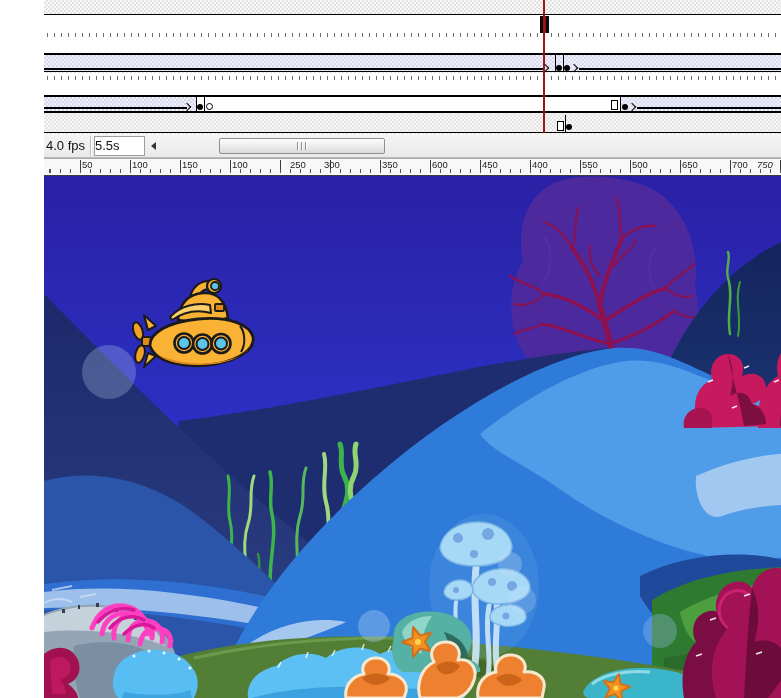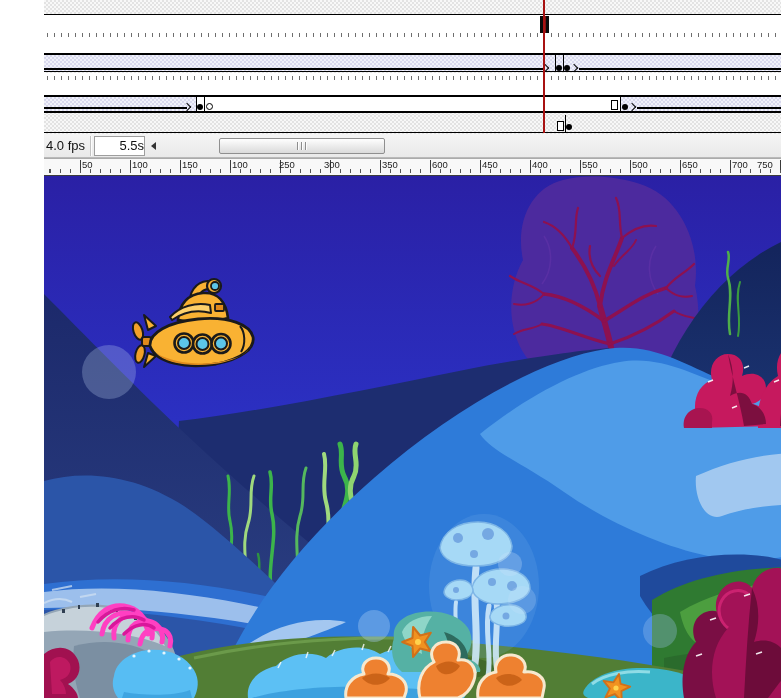--- a/index.html
+++ b/index.html
@@ -29,21 +29,21 @@
   .playhead-line{position:absolute;left:499px;top:0;width:2px;height:133px;background:#a81111;z-index:6;}
   .playhead-block{position:absolute;left:496px;top:16px;width:9px;height:17px;background:#0a0a0a;z-index:5;}
   .playhead-block .stripe{position:absolute;left:3px;top:0;width:3px;height:100%;background:#7c1212;}
 
   
   .statusbar{position:absolute;left:0;top:134px;width:781px;height:24px;
     background:linear-gradient(#f5f5f5,#e9e9e9);border-bottom:1px solid #b9b9b9;}
   .fps-label{position:absolute;left:2px;top:4px;font-size:13px;color:#111;}
   .sb-groove{position:absolute;top:2px;width:2px;height:20px;border-left:1px solid #c2c2c2;border-right:1px solid #fdfdfd;}
   .time-box{position:absolute;left:50px;top:2px;width:51px;height:20px;background:#fff;border:1px solid #9e9e9e;
-    font-size:13px;color:#111;text-align:right;line-height:18px;}
+    font-size:13px;color:#111;text-align:left;line-height:18px;}
   .sb-arrow{position:absolute;left:107px;top:8px;width:0;height:0;
     border-right:5px solid #333;border-top:4px solid transparent;border-bottom:4px solid transparent;}
   .scroll-thumb{position:absolute;left:175px;top:4px;width:166px;height:16px;border:1px solid #8f8f8f;border-radius:2px;
     background:linear-gradient(#fefefe,#dadada);}
   .scroll-grip{position:absolute;left:77px;top:3px;width:11px;height:8px;
     background-image:repeating-linear-gradient(90deg,#8d8d8d 0 1px,#fdfdfd 1px 2px,transparent 2px 4px);}
 
   
   .ruler{position:absolute;left:0;top:158px;width:781px;height:18px;background:#f8f8f8;
     border-top:1px solid #ababab;border-bottom:1px solid #3c3c3c;}
@@ -126,41 +126,41 @@
     <div class="ruler-minor"></div>
   <div class="ruler-major" style="left: 36px;"></div>
       <div class="ruler-label" style="left: 38px;">50</div>
       <div class="ruler-major" style="left: 86px;"></div>
       <div class="ruler-label" style="left: 88px;">100</div>
       <div class="ruler-major" style="left: 136px;"></div>
       <div class="ruler-label" style="left: 138px;">150</div>
       <div class="ruler-major" style="left: 186px;"></div>
       <div class="ruler-label" style="left: 188px;">100</div>
       <div class="ruler-major" style="left: 236px;"></div>
-      <div class="ruler-label" style="left: 235px;">250</div>
+      <div class="ruler-label" style="left: 246px;">250</div>
       <div class="ruler-major" style="left: 286px;"></div>
       <div class="ruler-label" style="left: 280px;">300</div>
       <div class="ruler-major" style="left: 336px;"></div>
       <div class="ruler-label" style="left: 338px;">350</div>
       <div class="ruler-major" style="left: 386px;"></div>
       <div class="ruler-label" style="left: 388px;">600</div>
       <div class="ruler-major" style="left: 436px;"></div>
       <div class="ruler-label" style="left: 438px;">450</div>
       <div class="ruler-major" style="left: 486px;"></div>
       <div class="ruler-label" style="left: 488px;">400</div>
       <div class="ruler-major" style="left: 536px;"></div>
       <div class="ruler-label" style="left: 538px;">550</div>
       <div class="ruler-major" style="left: 586px;"></div>
       <div class="ruler-label" style="left: 588px;">500</div>
       <div class="ruler-major" style="left: 636px;"></div>
       <div class="ruler-label" style="left: 638px;">650</div>
       <div class="ruler-major" style="left: 686px;"></div>
       <div class="ruler-label" style="left: 688px;">700</div>
       <div class="ruler-major" style="left: 736px;"></div>
-      <div class="ruler-label" style="left: 713px;">750</div>
+      <div class="ruler-label" style="left: 713px; font-style: italic;">750</div>
     </div>
 
   <div class="stage">
   <svg width="781" height="522" viewBox="0 0 781 522" xmlns="http://www.w3.org/2000/svg">
     <defs>
       <linearGradient id="gBG" x1="0" y1="0" x2="0" y2="1">
         <stop offset="0" stop-color="#2a20a5"></stop>
             <stop offset="0.5" stop-color="#2b31c4"></stop>
             <stop offset="1" stop-color="#2d43d2"></stop>
       </linearGradient>

